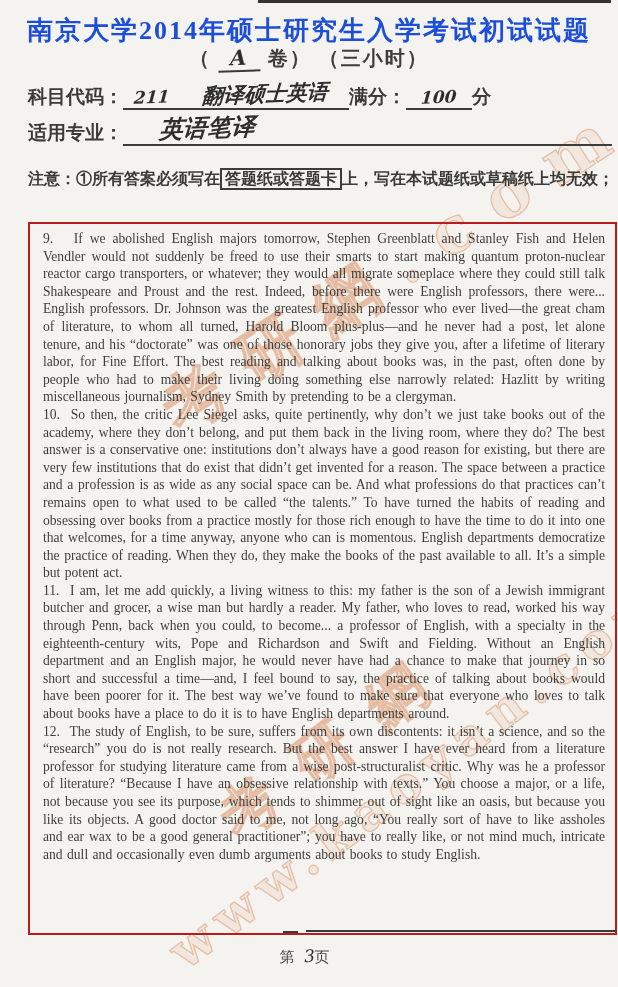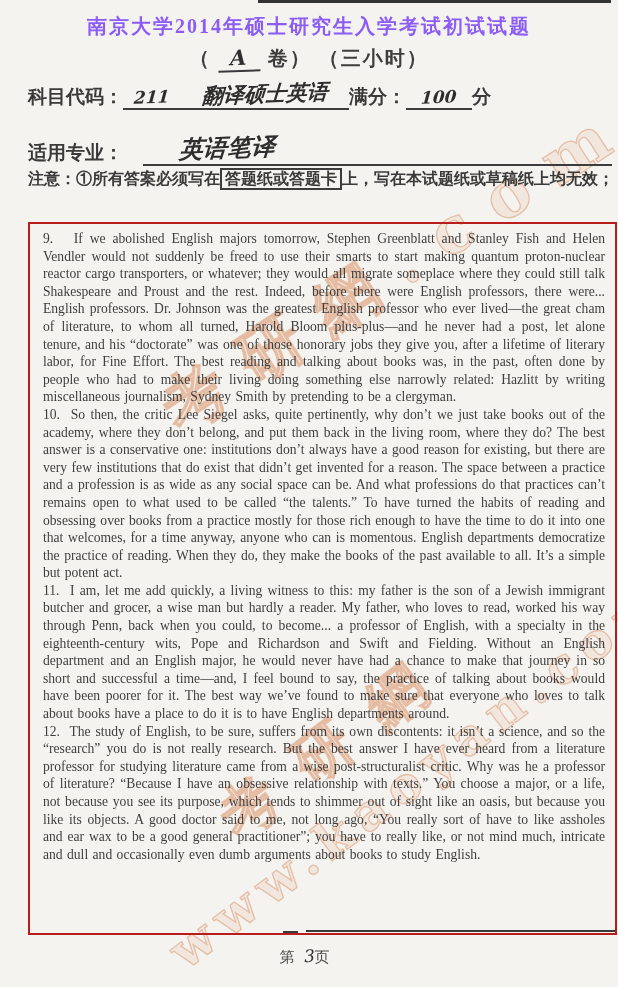--- a/index.html
+++ b/index.html
@@ -9,30 +9,30 @@
     font-family:"Liberation Serif","DejaVu Serif",serif;
     color:#3b3b3b;
   }
   .page{position:absolute;inset:0;}
 
   
   .scan-line-top{position:absolute;top:0;left:258px;width:353px;height:3px;background:#333;}
 
   
   .title{position:absolute;top:13px;left:0;width:100%;text-align:center;
-    font-size:20px;font-weight:bold;letter-spacing:2px;color:#8b5cf6;}
+    font-size:26px;font-weight:bold;letter-spacing:2px;color:#1d4ed8;}
   .subtitle{position:absolute;top:45px;left:0;width:100%;text-align:center;
     font-size:20px;font-weight:bold;letter-spacing:2px;color:#3d3d3d;}
   .hand{font-style:italic;font-family:"DejaVu Serif",serif;color:#2e2e2e;display:inline-block;}
   .variant{border-bottom:2px solid #3a3a3a;padding:0 12px;transform:rotate(-2deg);font-size:21px;}
 
   .field-row{position:absolute;left:28px;right:6px;display:flex;align-items:flex-end;
     font-size:19px;font-weight:bold;color:#3a3a3a;}
   .row-subject{top:80px;}
-  .row-major{top:132px;gap:20px;}
+  .row-major{top:112px;}
   .blank{border-bottom:2px solid #3c3c3c;display:inline-block;text-align:center;}
   .blank .hand{transform:rotate(-2deg) skewX(-6deg);}
   .blank-code{width:58px;font-size:17px;}
   .blank-name{width:168px;font-size:21px;}
   .blank-score{width:66px;font-size:17px;}
   .blank-major{flex:1;font-size:24px;text-align:left;padding-left:36px;}
 
   .notice1{position:absolute;top:168px;left:28px;right:4px;font-size:16px;font-weight:bold;color:#3a3a3a;}
   .notice2{position:absolute;top:200px;left:84px;right:4px;font-size:15.5px;font-weight:bold;color:#3a3a3a;}
   .boxed{border:2px solid #3c3c3c;padding:0 3px;display:inline-block;line-height:1.1;}

